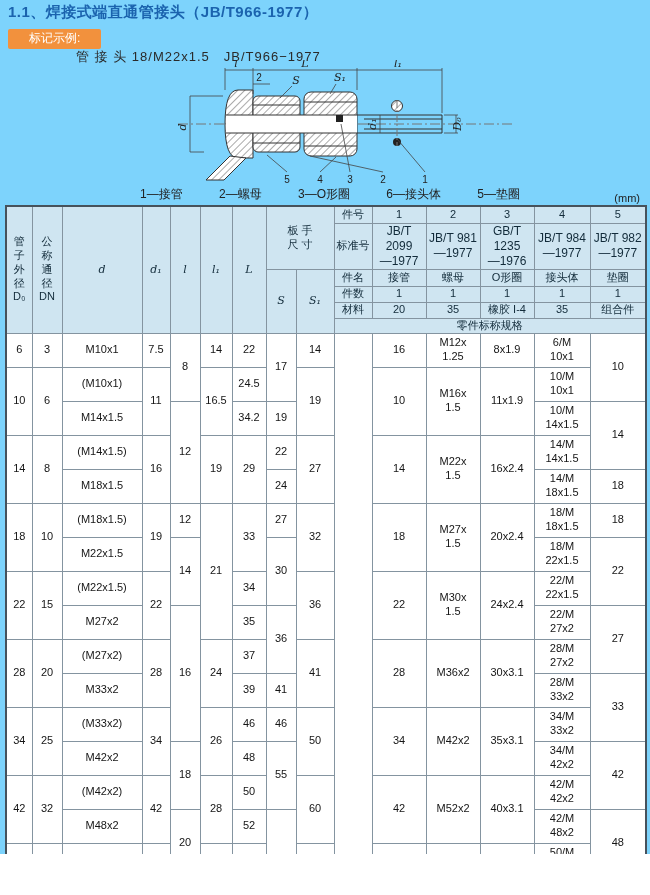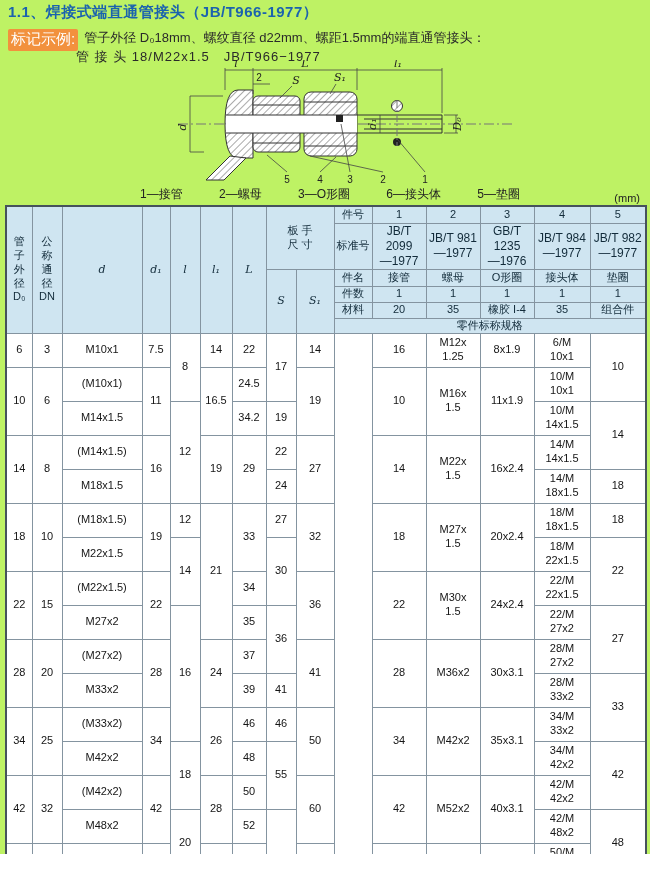--- a/index.html
+++ b/index.html
@@ -1,20 +1,20 @@
 <!DOCTYPE html>
 <html><head>
 <meta charset="utf-8">
 <style>
   html,body{margin:0;padding:0;background:#fff;}
-  .page{position:relative;width:650px;height:854px;background:#bef264;overflow:hidden;
+  .page{position:relative;width:650px;height:854px;background:#7dd3fc;overflow:hidden;
         font-family:"Liberation Sans","DejaVu Sans",sans-serif;color:#1c1c1c;}
   .page-title{position:absolute;top:3px;left:8px;font-size:15px;font-weight:bold;color:#1b63ae;letter-spacing:.5px;}
   .mark-row{position:absolute;top:29px;left:8px;display:flex;align-items:flex-start;font-size:13px;color:#2a2a2a;}
-  .badge{background:#f2913d;color:#fff;font-size:15px;padding:1px 3px 2px;margin-right:6px;border-radius:2px;white-space:nowrap;}
+  .badge{background:#f2913d;color:#fff;font-size:12px;padding:1px 21px 2px;margin-right:6px;border-radius:2px;white-space:nowrap;}
   .mark-line2{position:absolute;top:48px;left:76px;font-size:13px;color:#2a2a2a;letter-spacing:1px;}
   .diagram{position:absolute;top:60px;left:140px;width:380px;height:126px;}
   .legend{position:absolute;top:186px;left:140px;width:380px;display:flex;justify-content:space-between;gap:16px;
           font-size:12px;color:#222;}
   .units{position:absolute;top:192px;right:10px;font-size:11px;color:#222;margin-left:32px;}
   table.spec{position:absolute;top:205px;left:5px;width:640px;border-collapse:collapse;table-layout:fixed;
              font-size:11px;text-align:center;color:#151515;}
   table.spec th,table.spec td{border:1px solid #8494a0;padding:0 1px;white-space:pre-line;line-height:1.25;
              overflow:hidden;font-weight:normal;}
   table.spec{border:2px solid #46525c;}
@@ -31,21 +31,20 @@
 </style>
 </head>
 <body>
 
 <div class="page">
 
   <div class="page-title">1.1、焊接式端直通管接头（JB/T966-1977）</div>
 
   <div class="mark-row">
     <span class="badge">标记示例:</span>
-    <span>管子外径 D₀18mm、螺纹直径 d22mm、螺距1.5mm的端直通管接头：</span>
   </div>
   <div class="mark-line2">管 接 头 18/M22x1.5　JB/T966−1977</div>
 
   <svg class="diagram" viewBox="0 0 380 126">
     <defs>
       <pattern id="hatch" width="5" height="5" patternTransform="rotate(45)" patternUnits="userSpaceOnUse">
         <rect width="5" height="5" fill="#fff"></rect>
         <line x1="0" y1="0" x2="0" y2="5" stroke="#555" stroke-width="1"></line>
       </pattern>
     </defs>

